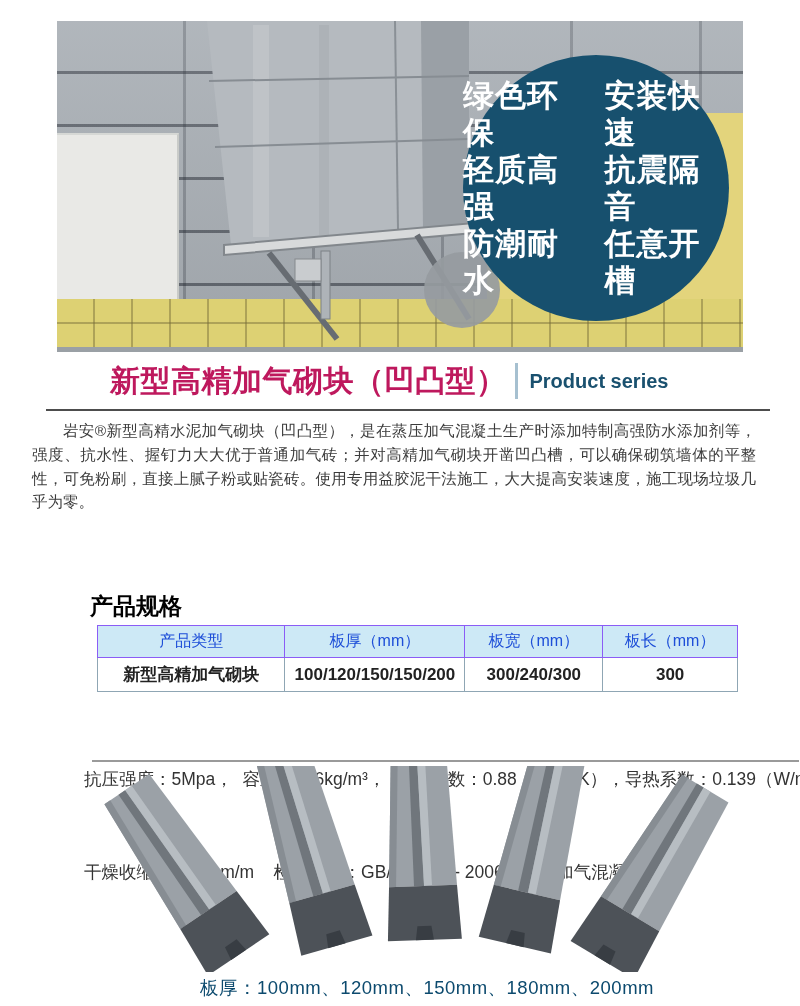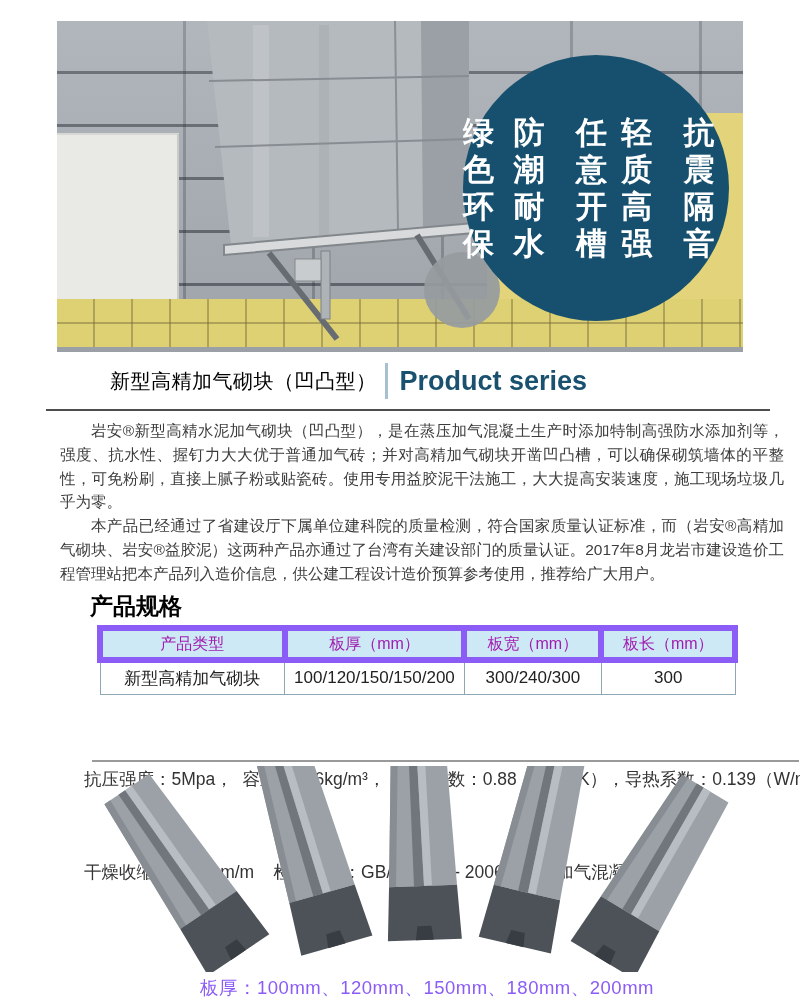--- a/index.html
+++ b/index.html
@@ -33,52 +33,52 @@
   }
   .ground-strip { position:absolute; left:0; bottom:0; width:100%; height:5px; background:#9aa0a5; }
   .stack-svg { position:absolute; left:112px; top:0; }
   .gray-circle {
     position:absolute; left:367px; top:231px; width:76px; height:76px; border-radius:50%;
     background:rgba(150,155,160,.92); z-index:2;
   }
   .badge {
     position:absolute; left:406px; top:34px; width:266px; height:266px; border-radius:50%;
     background:#17506e; z-index:3;
-    display:flex; flex-direction:row; justify-content:center; align-items:center;
+    display:flex; flex-direction:column; justify-content:center; align-items:center;
   }
   .badge-line { display:flex; gap:17px; justify-content:center; line-height:37px;
     color:#ffffff; font-size:31px; font-weight:bold; letter-spacing:1px; }
 
   
   .title-row { position:absolute; left:110px; top:360px; height:42px; display:flex; align-items:center; }
-  .title-cn { font-size:20px; font-weight:normal; color:#000000; letter-spacing:0.5px; }
+  .title-cn { font-size:30px; font-weight:bold; color:#be185d; letter-spacing:0.5px; }
   .title-sep { width:3px; height:36px; background:#a6c0d0; margin:0 12px 0 8px; }
-  .title-en { font-size:27px; font-weight:600; color:#1a516f; }
+  .title-en { font-size:20px; font-weight:600; color:#1a516f; }
   .title-rule { position:absolute; left:46px; top:409px; width:724px; border-top:2px solid #4d4d4d; }
 
   
-  .intro { position:absolute; left:60px; top:419px; width:724px;
+  .intro { position:absolute; left:32px; top:419px; width:724px;
     font-size:15.5px; line-height:23.8px; color:#3c3c3c; text-align:justify; }
   .intro p { text-indent:2em; }
 
   
   .spec-heading { position:absolute; left:90px; top:591px; font-size:23px; font-weight:bold; color:#000000; }
   .spec-table { position:absolute; left:97px; top:625px; width:641px; border-collapse:collapse;
     border:1px solid #7d97a6; text-align:center; }
-  .spec-table th { background:#cde9f6; border:6px solid #8b5cf6; height:32px;
-    font-size:16px; font-weight:400; color:#a21caf; }
-  .spec-table td { border:1px solid #8fa6b4; height:34px; font-size:17px; color:#222; }
+  .spec-table th { background:#cde9f6; border:1px solid #8b5cf6; height:32px;
+    font-size:16px; font-weight:400; color:#1d4ed8; }
+  .spec-table td { border:1px solid #8fa6b4; height:34px; font-size:17px; color:#222;font-weight:bold; }
   .spec-lines { position:absolute; left:84px; top:702px; font-size:17.5px; line-height:31px;
     color:#333; white-space:pre; }
 
   
   .section-divider { position:absolute; left:92px; top:760px; width:707px; border-top:2px solid #9a9a9a; }
   .blocks-svg { position:absolute; left:88px; top:766px; }
   .caption { position:absolute; left:54px; top:975px; width:746px; text-align:center;
-    font-size:18.5px; color:#8b5cf6; letter-spacing:0.5px; }
+    font-size:18.5px; color:#0c4a6e; letter-spacing:0.5px; }
 </style>
 </head>
 <body>
 
 <div class="page">
 
   <div class="hero">
     <div class="plaster"></div>
     <div class="yellow-panel"></div>
     <div class="brick-band"></div>
@@ -97,42 +97,42 @@
       <line x1="248" y1="214" x2="300" y2="298" stroke="#676c72" stroke-width="6"></line>
       <rect x="152" y="230" width="9" height="68" fill="#aeb3b8" stroke="#7c8186" stroke-width="1"></rect>
       <rect x="126" y="238" width="26" height="22" fill="#c9cccf" stroke="#85898d" stroke-width="1"></rect>
     </svg>
 
     <div class="gray-circle"></div>
 
     <div class="badge">
       <div class="badge-line">
         <span>绿色环保</span>
+        <span>安装快速</span>
+      </div>
+      <div class="badge-line">
+        <span>轻质高强</span>
+        <span>抗震隔音</span>
       </div>
       <div class="badge-line">
         <span>防潮耐水</span>
         <span>任意开槽</span>
-      </div>
-      <div class="badge-line">
-        <span>轻质高强</span>
-        <span>抗震隔音</span>
       </div>
     </div>
   </div>
 
   <div class="title-row">
     <span class="title-cn">新型高精加气砌块（凹凸型）</span>
     <span class="title-sep"></span>
     <span class="title-en">Product series</span>
   </div>
   <div class="title-rule"></div>
 
   <div class="intro">
     <p>岩安®新型高精水泥加气砌块（凹凸型），是在蒸压加气混凝土生产时添加特制高强防水添加剂等，强度、抗水性、握钉力大大优于普通加气砖；并对高精加气砌块开凿凹凸槽，可以确保砌筑墙体的平整性，可免粉刷，直接上腻子粉或贴瓷砖。使用专用益胶泥干法施工，大大提高安装速度，施工现场垃圾几乎为零。</p>
-    <p>本产品已经通过了省建设厅下属单位建科院的质量检测，符合国家质量认证标准，而（岩安®高精加气砌块、岩安®益胶泥）这两种产品亦通过了台湾有关建设部门的质量认证。2017年8月龙岩市建设造价工程管理站把本产品列入造价信息，供公建工程设计造价预算参考使用，推荐给广大用户。</p>
   </div>
 
   <div class="spec-heading">产品规格</div>
 
   <table class="spec-table">
     <colgroup>
       <col style="width:188px">
         <col style="width:180px">
         <col style="width:138px">
         <col style="width:135px">

